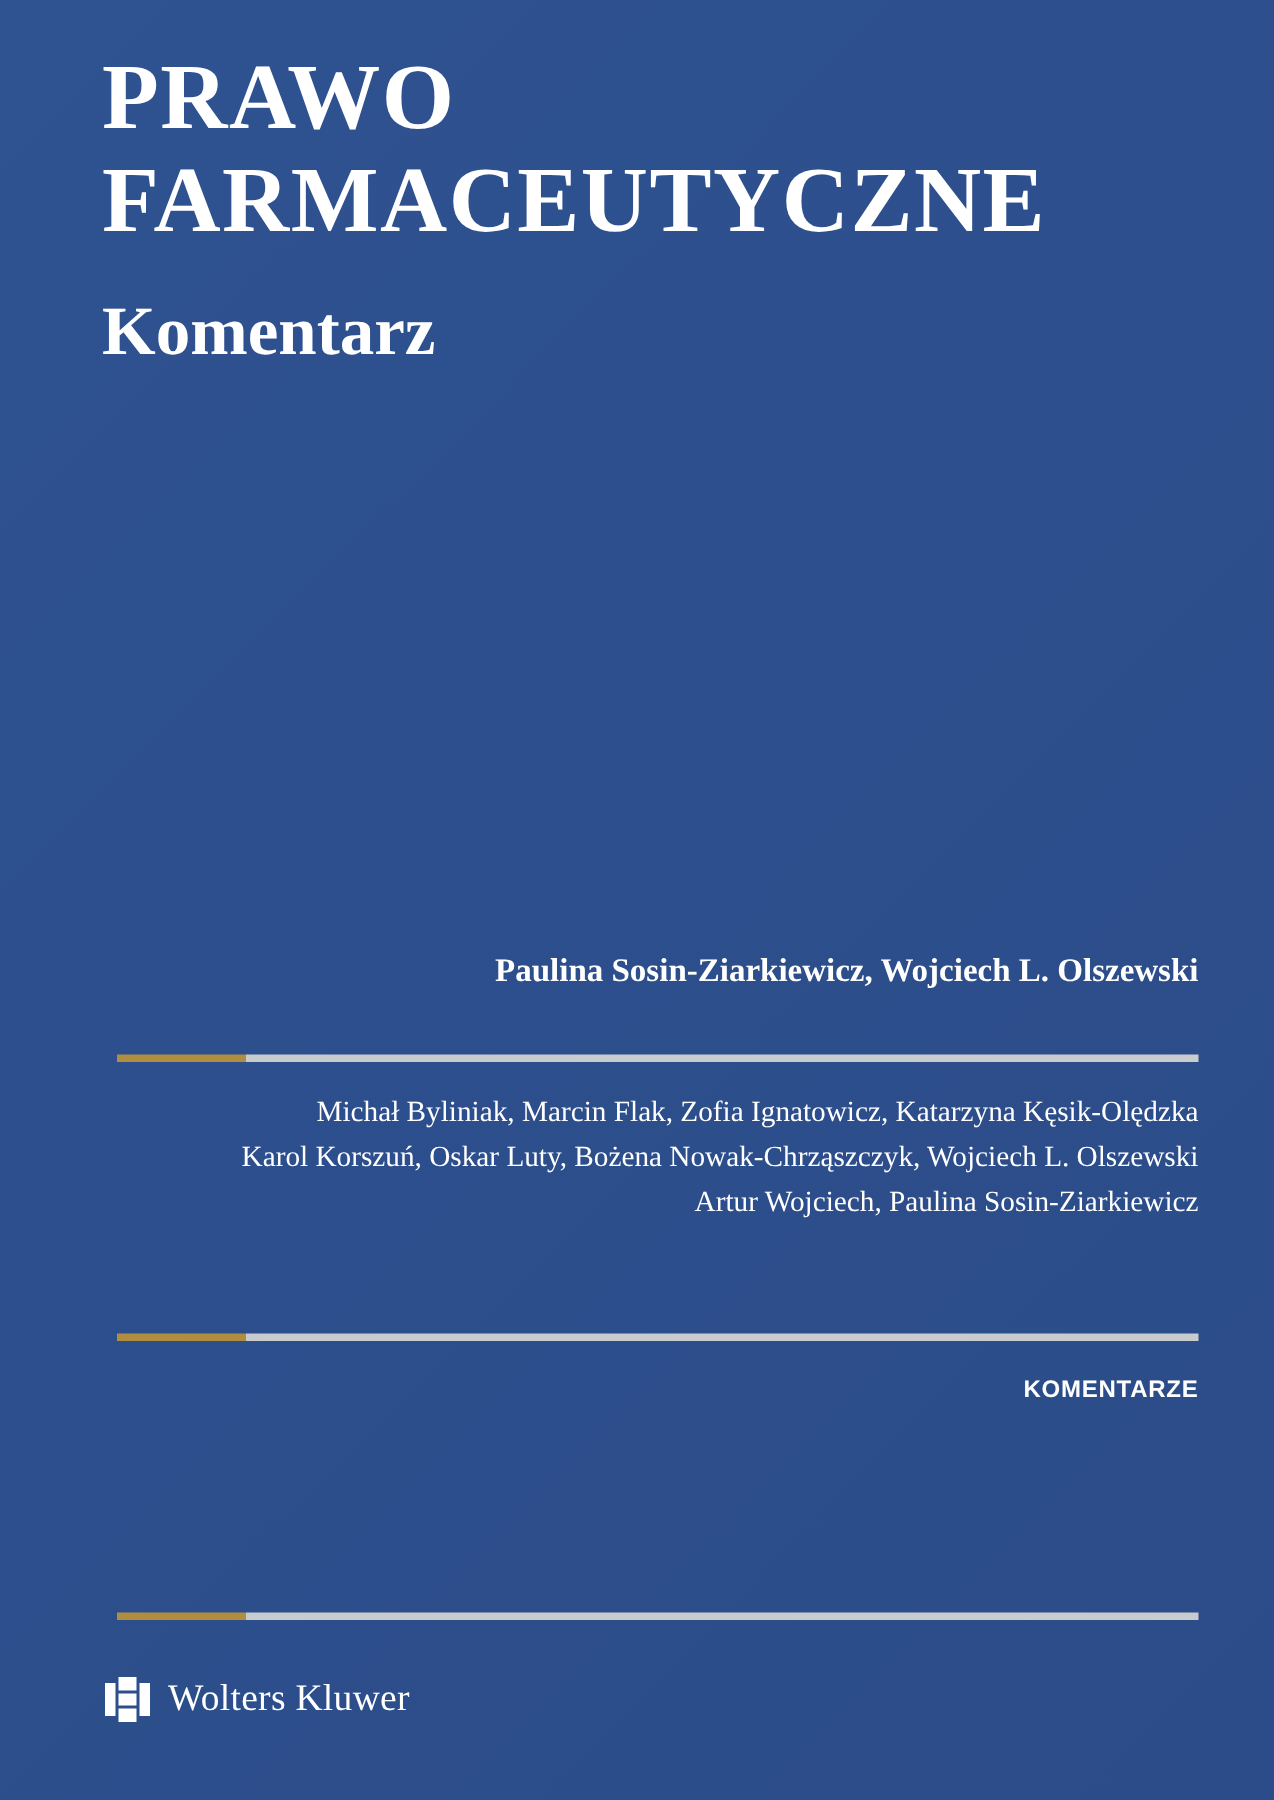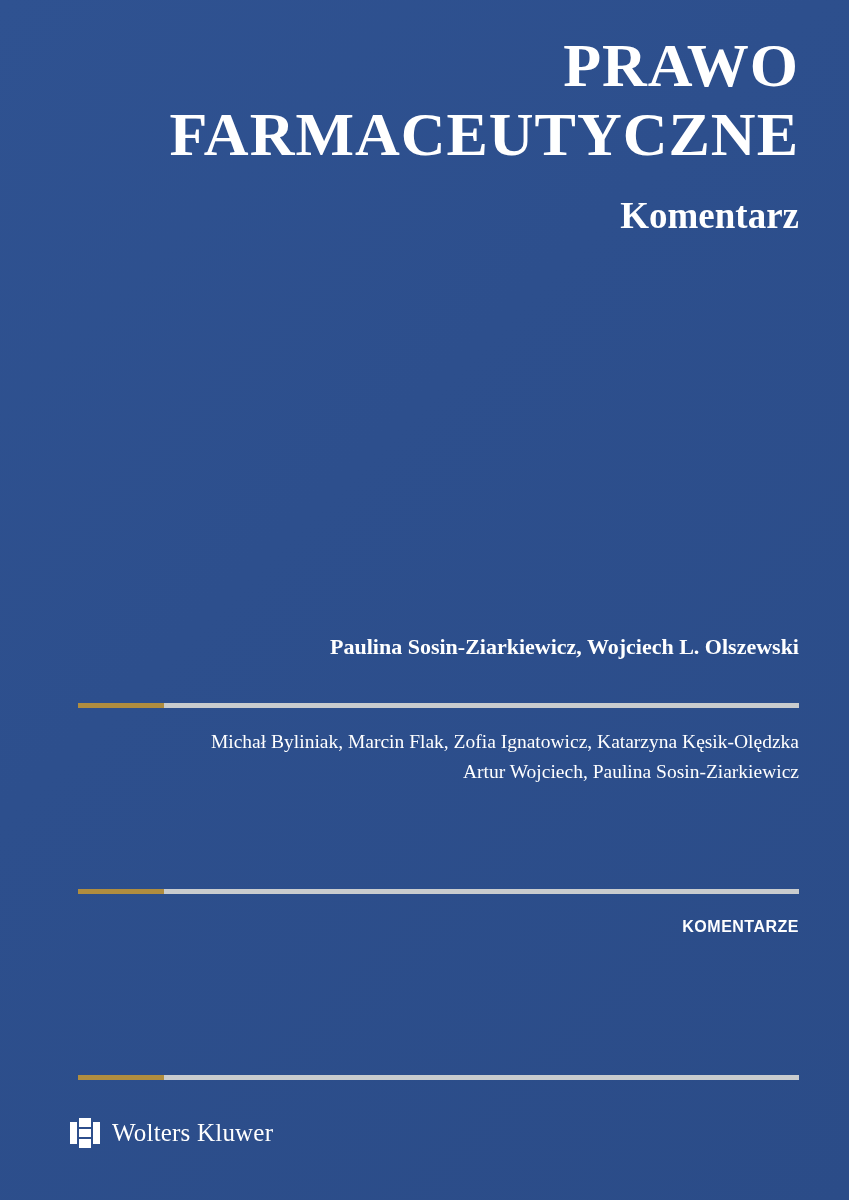--- a/index.html
+++ b/index.html
@@ -21,40 +21,40 @@
     inset: 0;
     background: linear-gradient(135deg, #2f5291 0%, #2d4f8d 40%, #2b4c88 100%);
   }
 
   
   .title-block {
     position: absolute;
     top: 34px;
     right: 50px;
     left: 68px;
-    text-align: right;
+    text-align: left;
   }
   .title-line {
     font-family: "Liberation Serif", serif;
     font-weight: bold;
     color: #ffffff;
     letter-spacing: 1px;
     line-height: 1.02;
   }
   .title-line-1 {
     font-size: 62px;
   }
   .title-line-2 {
     font-size: 62px;
     margin-top: 6px;
   }
   .subtitle {
     font-family: "Liberation Serif", serif;
     font-weight: bold;
-    font-size: 37px;
+    font-size: 46px;
     margin-top: 28px;
     color: #ffffff;
   }
 
   
   .editors {
     position: absolute;
     top: 628px;
     left: 60px;
     right: 50px;
@@ -167,20 +167,21 @@
     <div class="editors-names">Paulina Sosin-Ziarkiewicz, Wojciech L. Olszewski</div>
   </div>
 
   <div class="rule rule-1">
     <div class="gold"></div>
     <div class="silver"></div>
   </div>
 
   <div class="authors">
     <div>Michał Byliniak, Marcin Flak, Zofia Ignatowicz, Katarzyna Kęsik-Olędzka</div>
+    <div>Karol Korszuń, Oskar Luty, Bożena Nowak-Chrząszczyk, Wojciech L. Olszewski</div>
     <div>Artur Wojciech, Paulina Sosin-Ziarkiewicz</div>
   </div>
 
   <div class="rule rule-2">
     <div class="gold"></div>
     <div class="silver"></div>
   </div>
 
   <div class="series">KOMENTARZE</div>
 

